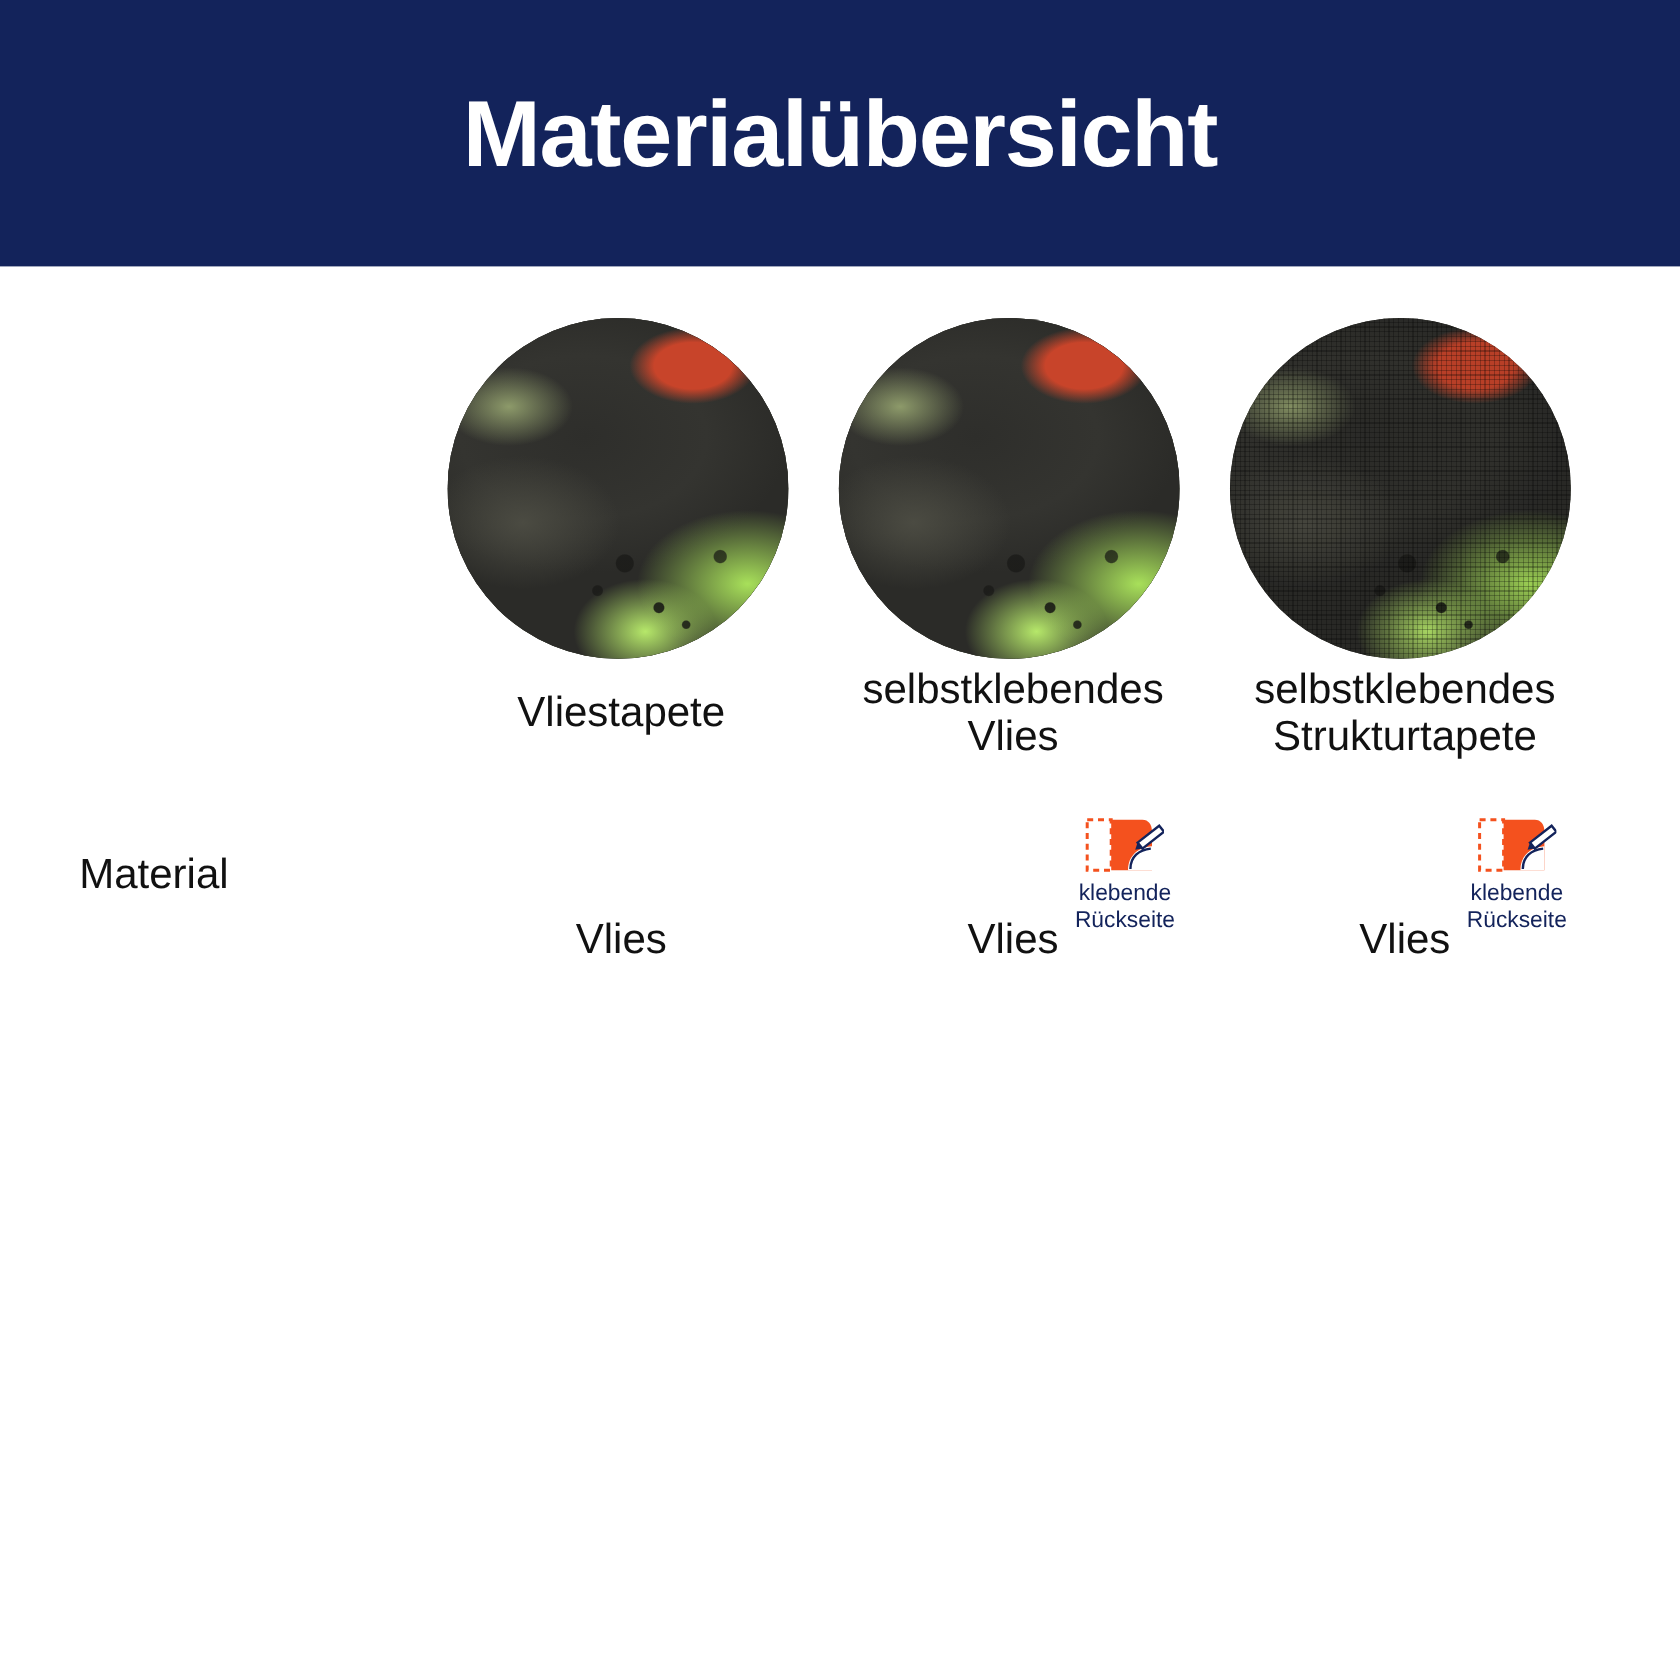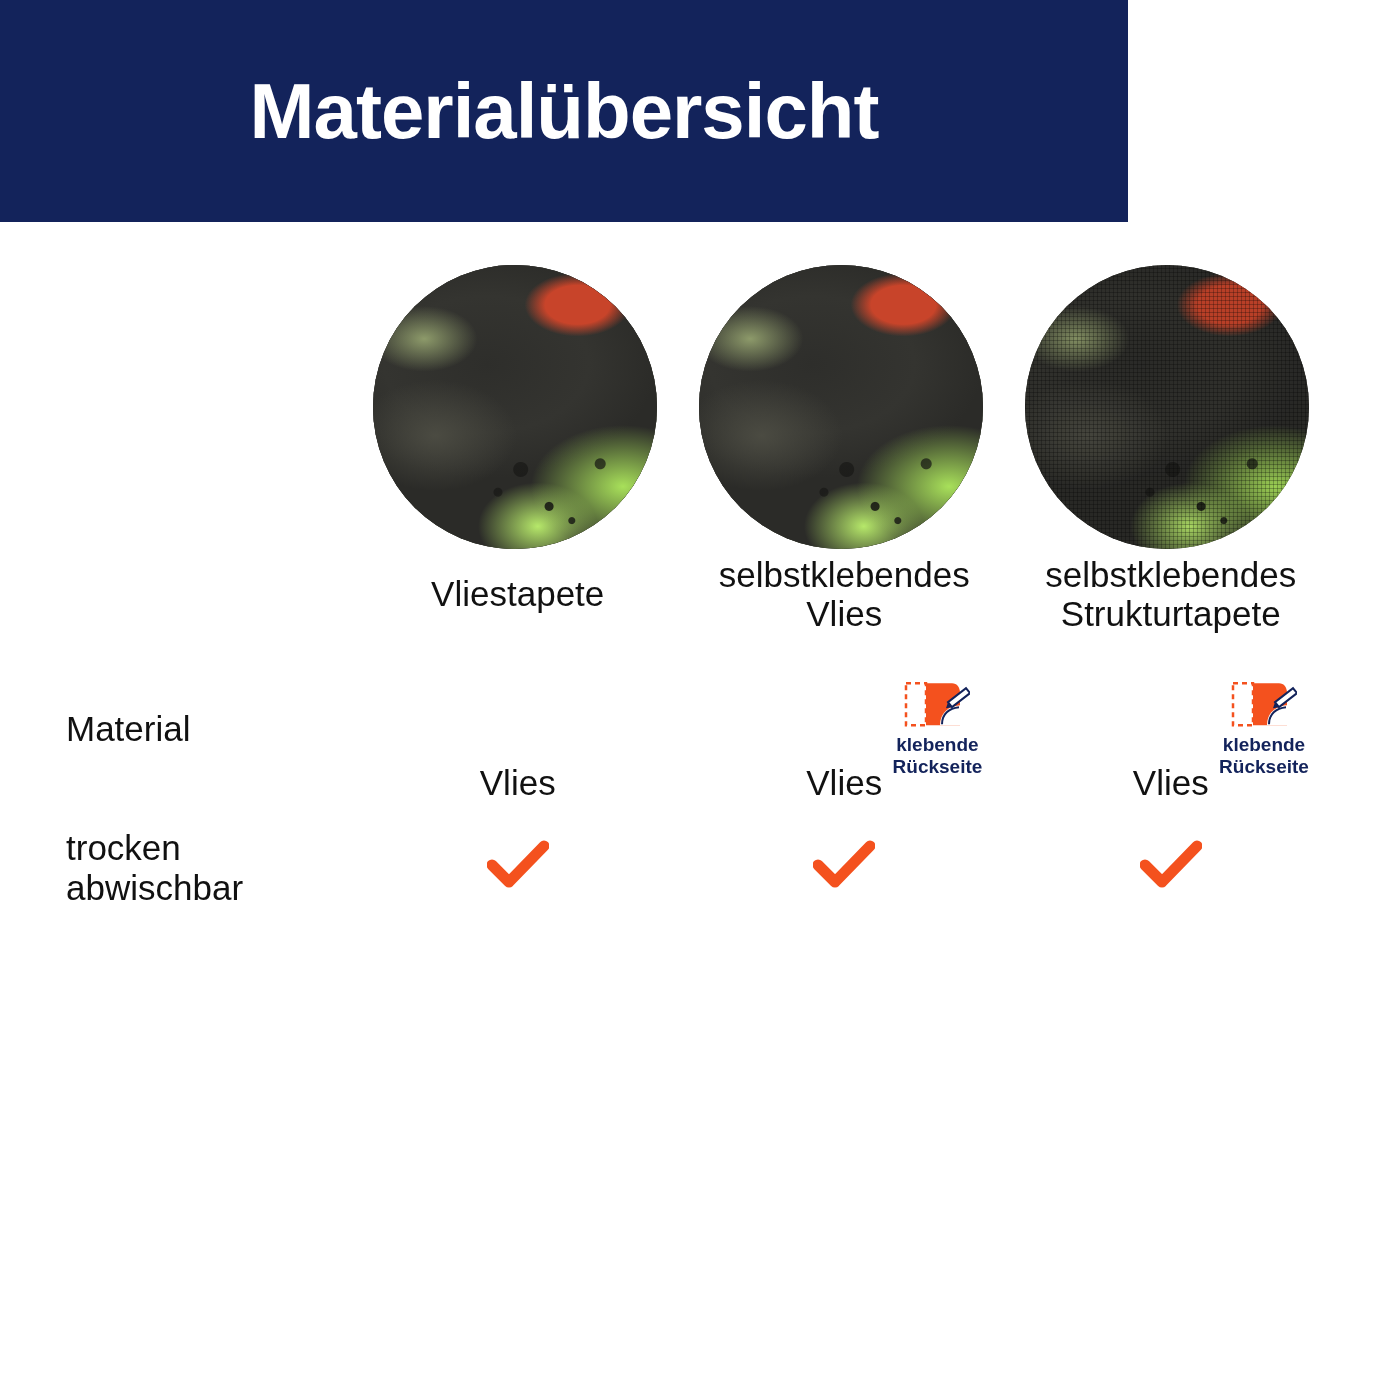--- a/index.html
+++ b/index.html
@@ -20,21 +20,21 @@
     width: 1400px;
     height: 1400px;
     background: #ffffff;
   }
 
   
   .header {
     position: absolute;
     left: 0;
     top: 0;
-    width: 1128px;
+    width: 1400px;
     height: 222px;
     background: #13235b;
     display: flex;
     align-items: center;
     justify-content: center;
   }
   .header-title {
     color: #ffffff;
     font-size: 78px;
     font-weight: bold;
@@ -174,21 +174,21 @@
   }
   .adhesive .badge-icon {
     display: block;
     margin: 0 auto 2px auto;
     width: 66px;
     height: 52px;
   }
   .adhesive .badge-text {
     display: block;
     font-size: 19px;
-    font-weight: bold;
+    font-weight: normal;
     color: #13235b;
     line-height: 1.15;
   }
 
   .check {
     display: inline-block;
     width: 62px;
     height: 48px;
   }
 
@@ -276,35 +276,17 @@
             </svg>
             <span class="badge-text">klebende</span>
             <span class="badge-text">Rückseite</span>
           </span>
         </div>
       </td>
     </tr>
 
 
 
-    <tr class="r-trocken">
-      <td class="lbl hline-top">trocken abwischbar</td>
-      <td class="val hline-top vline">
-        <svg class="check" viewBox="0 0 62 48">
-          <path d="M5 25 L22 42 L57 6" fill="none" stroke="#f4511e" stroke-width="11" stroke-linecap="round" stroke-linejoin="round"></path>
-        </svg>
-      </td>
-      <td class="val hline-top vline">
-        <svg class="check" viewBox="0 0 62 48">
-          <path d="M5 25 L22 42 L57 6" fill="none" stroke="#f4511e" stroke-width="11" stroke-linecap="round" stroke-linejoin="round"></path>
-        </svg>
-      </td>
-      <td class="val hline-top vline">
-        <svg class="check" viewBox="0 0 62 48">
-          <path d="M5 25 L22 42 L57 6" fill="none" stroke="#f4511e" stroke-width="11" stroke-linecap="round" stroke-linejoin="round"></path>
-        </svg>
-      </td>
-    </tr>
 
   </tbody>
     </table>
 
 </div>
 
 </body></html>

